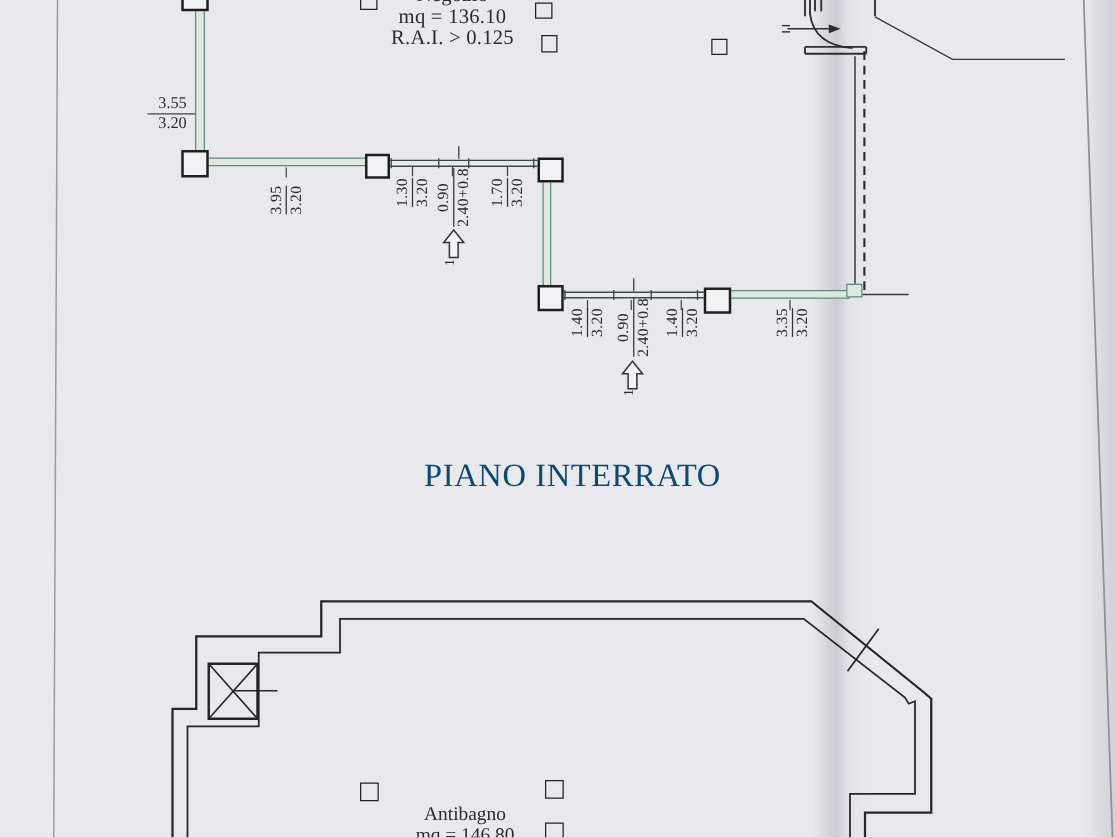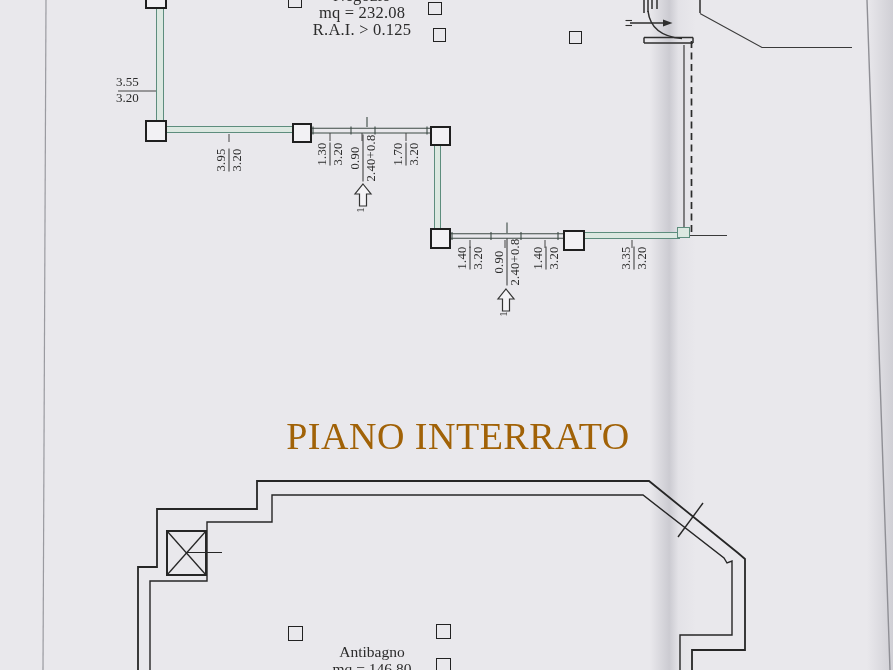--- a/index.html
+++ b/index.html
@@ -20,22 +20,22 @@
   }
   svg.lines{left:0;top:0;z-index:2;}
   .twall{position:absolute;z-index:3;background:var(--wall-fill,#dce8e1);border:1.3px solid var(--wall-teal,#5d8d7d);box-sizing:border-box;}
   .pillar{position:absolute;z-index:4;background:#f2f1f4;border:2px solid #1f1f1f;box-sizing:content-box;}
   .sq{position:absolute;z-index:4;border:1.8px solid #222;background:transparent;}
   .txt{position:absolute;z-index:5;white-space:nowrap;}
   .center{transform:translateX(-50%);text-align:center;}
   .negozio-block{font-size:16.5px;line-height:17px;letter-spacing:.2px;}
   .antibagno-block{font-size:16px;line-height:18px;}
   .magazzino-block{font-size:15.5px;line-height:16.5px;}
-  .plan-title{font-size:38px;letter-spacing:.5px;color:#a16207;margin-top:48px;}
-  .hfrac{z-index:5;font-size:13px;line-height:14px;text-align:left;width:44px;}
+  .plan-title{font-size:26px;letter-spacing:.5px;color:#0c4a6e;}
+  .hfrac{z-index:5;font-size:13px;line-height:14px;text-align:center;width:44px;}
   .rfrac{
     position:absolute;z-index:5;display:flex;flex-direction:column;align-items:center;
     font-size:12.5px;line-height:1.08;letter-spacing:.3px;
     transform:translate(-50%,-50%) rotate(-90deg);
   }
   .rfrac .bar{align-self:stretch;border-top:1.2px solid #333;margin:0.5px 0;height:0;}
   .door-num{position:absolute;z-index:5;font-size:11px;transform:translate(-50%,-50%) rotate(-90deg);}
 </style>
 </head>
 <body>
@@ -150,21 +150,21 @@
   <div class="sq" style="left:288px;top:-6px;width:12px;height:12px;"></div>
   <div class="sq" style="left:428px;top:1.5px;width:11.5px;height:11.5px;"></div>
   <div class="sq" style="left:432.5px;top:28px;width:11.5px;height:11.5px;"></div>
   <div class="sq" style="left:568.5px;top:30.5px;width:11.5px;height:11.5px;"></div>
   <div class="sq" style="left:288px;top:626px;width:13px;height:13px;"></div>
   <div class="sq" style="left:436px;top:624px;width:12.5px;height:12.5px;"></div>
   <div class="sq" style="left:436px;top:657.5px;width:12.5px;height:12.5px;"></div>
 
   <div class="txt center negozio-block" style="left:362px;top:-13px;">
     <div>Negozio</div>
-    <div>mq = 232.08</div>
+    <div>mq = 136.10</div>
     <div>R.A.I. &gt; 0.125</div>
   </div>
 
 
   <div class="txt center plan-title" style="left:458px;top:366px;">PIANO INTERRATO</div>
 
   <div class="txt center magazzino-block" style="left:372px;top:644px;">
     <div>Antibagno</div>
     <div>mq = 146.80</div>
   </div>

